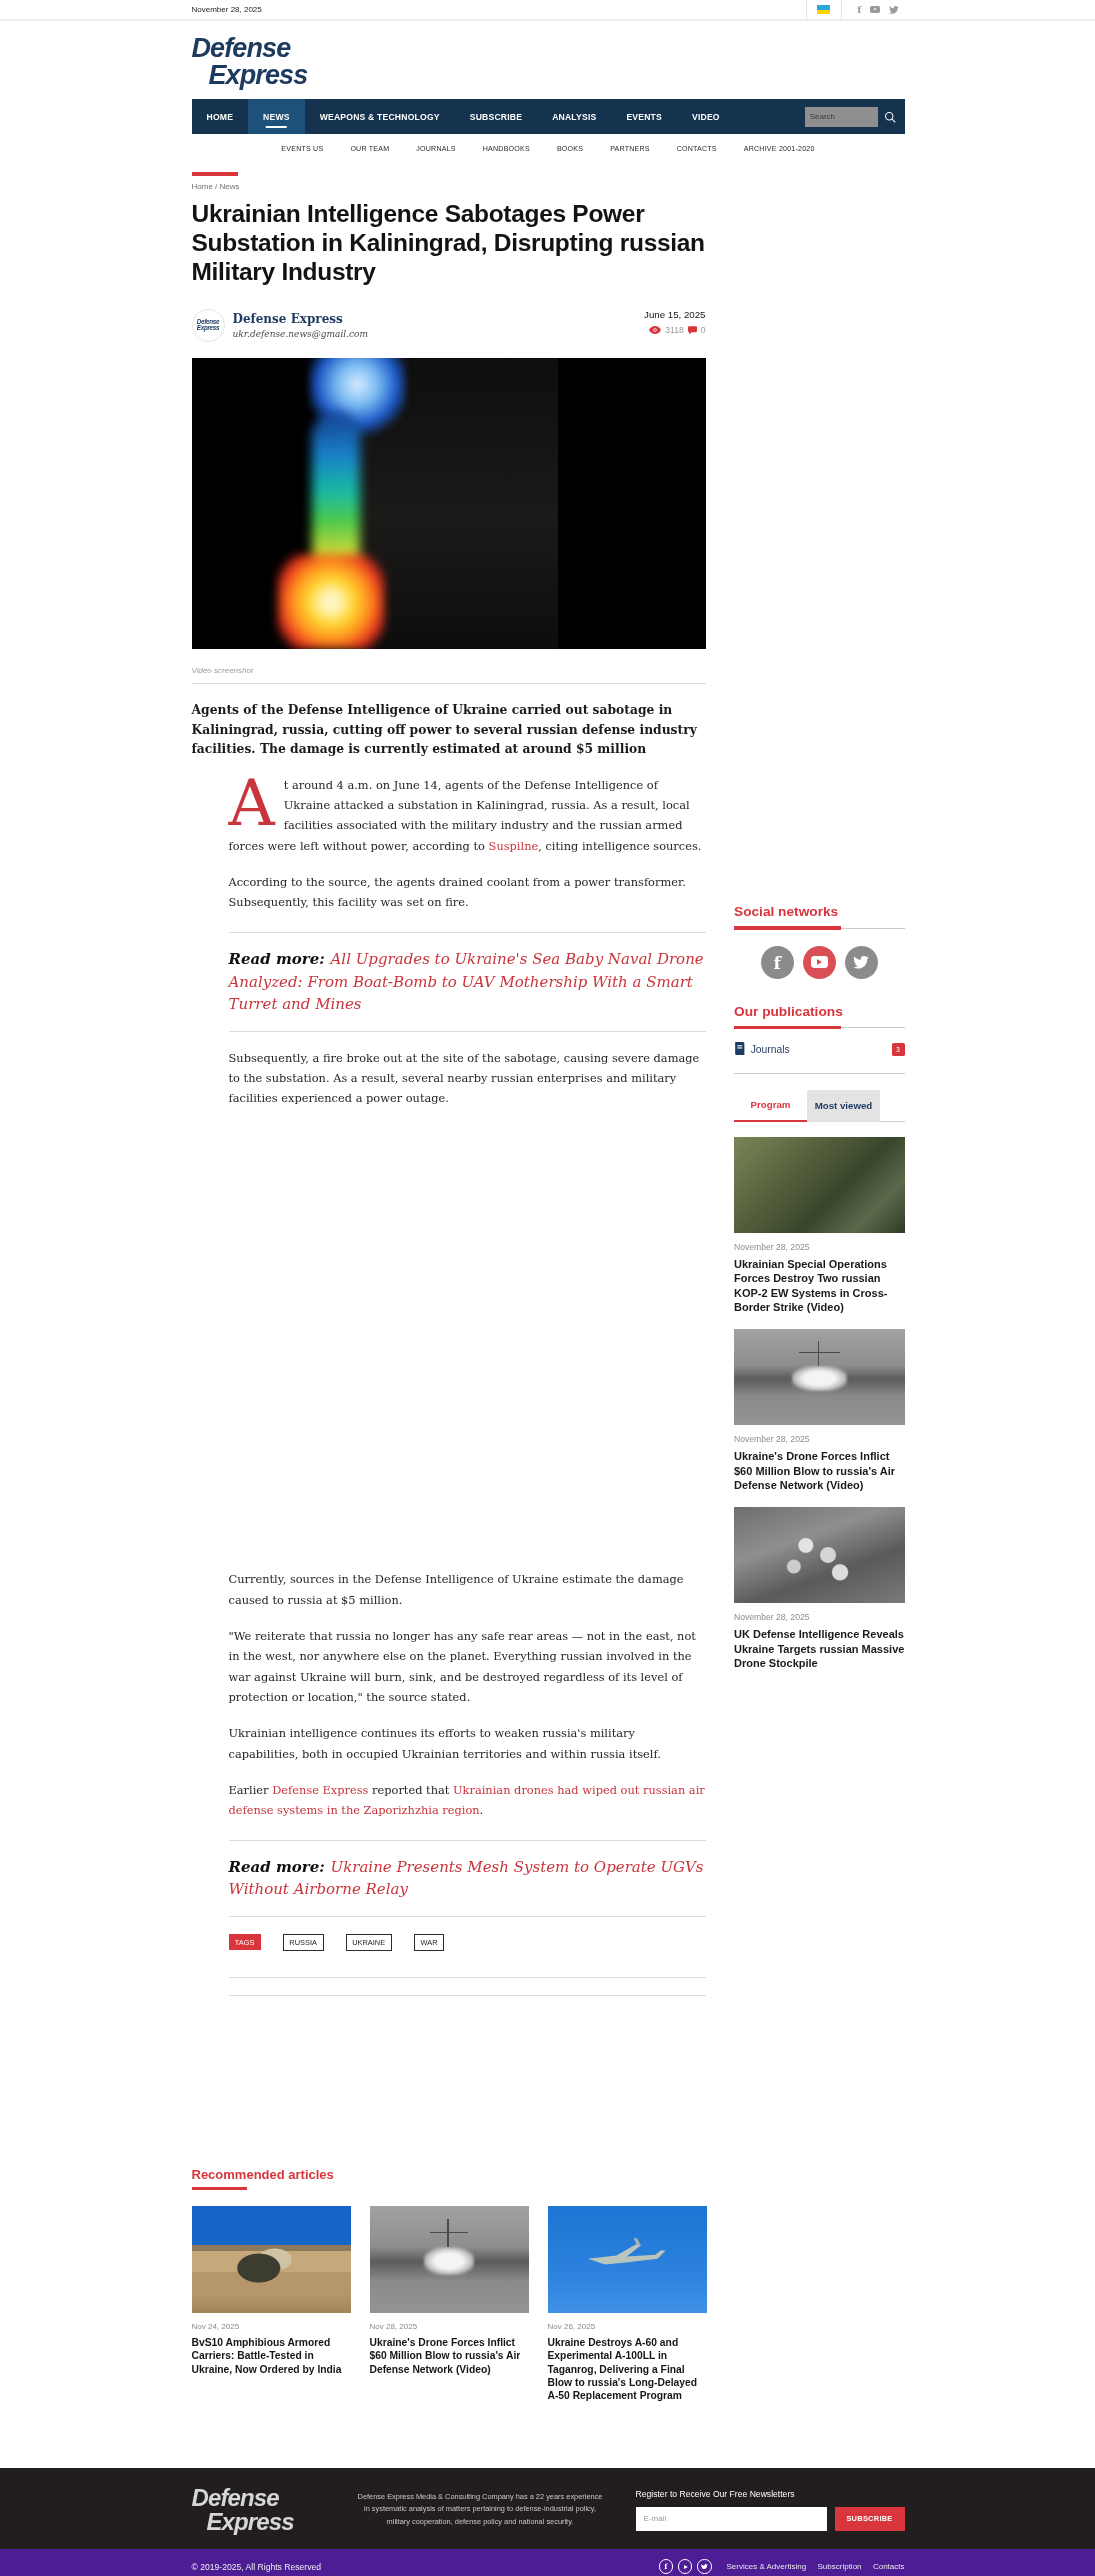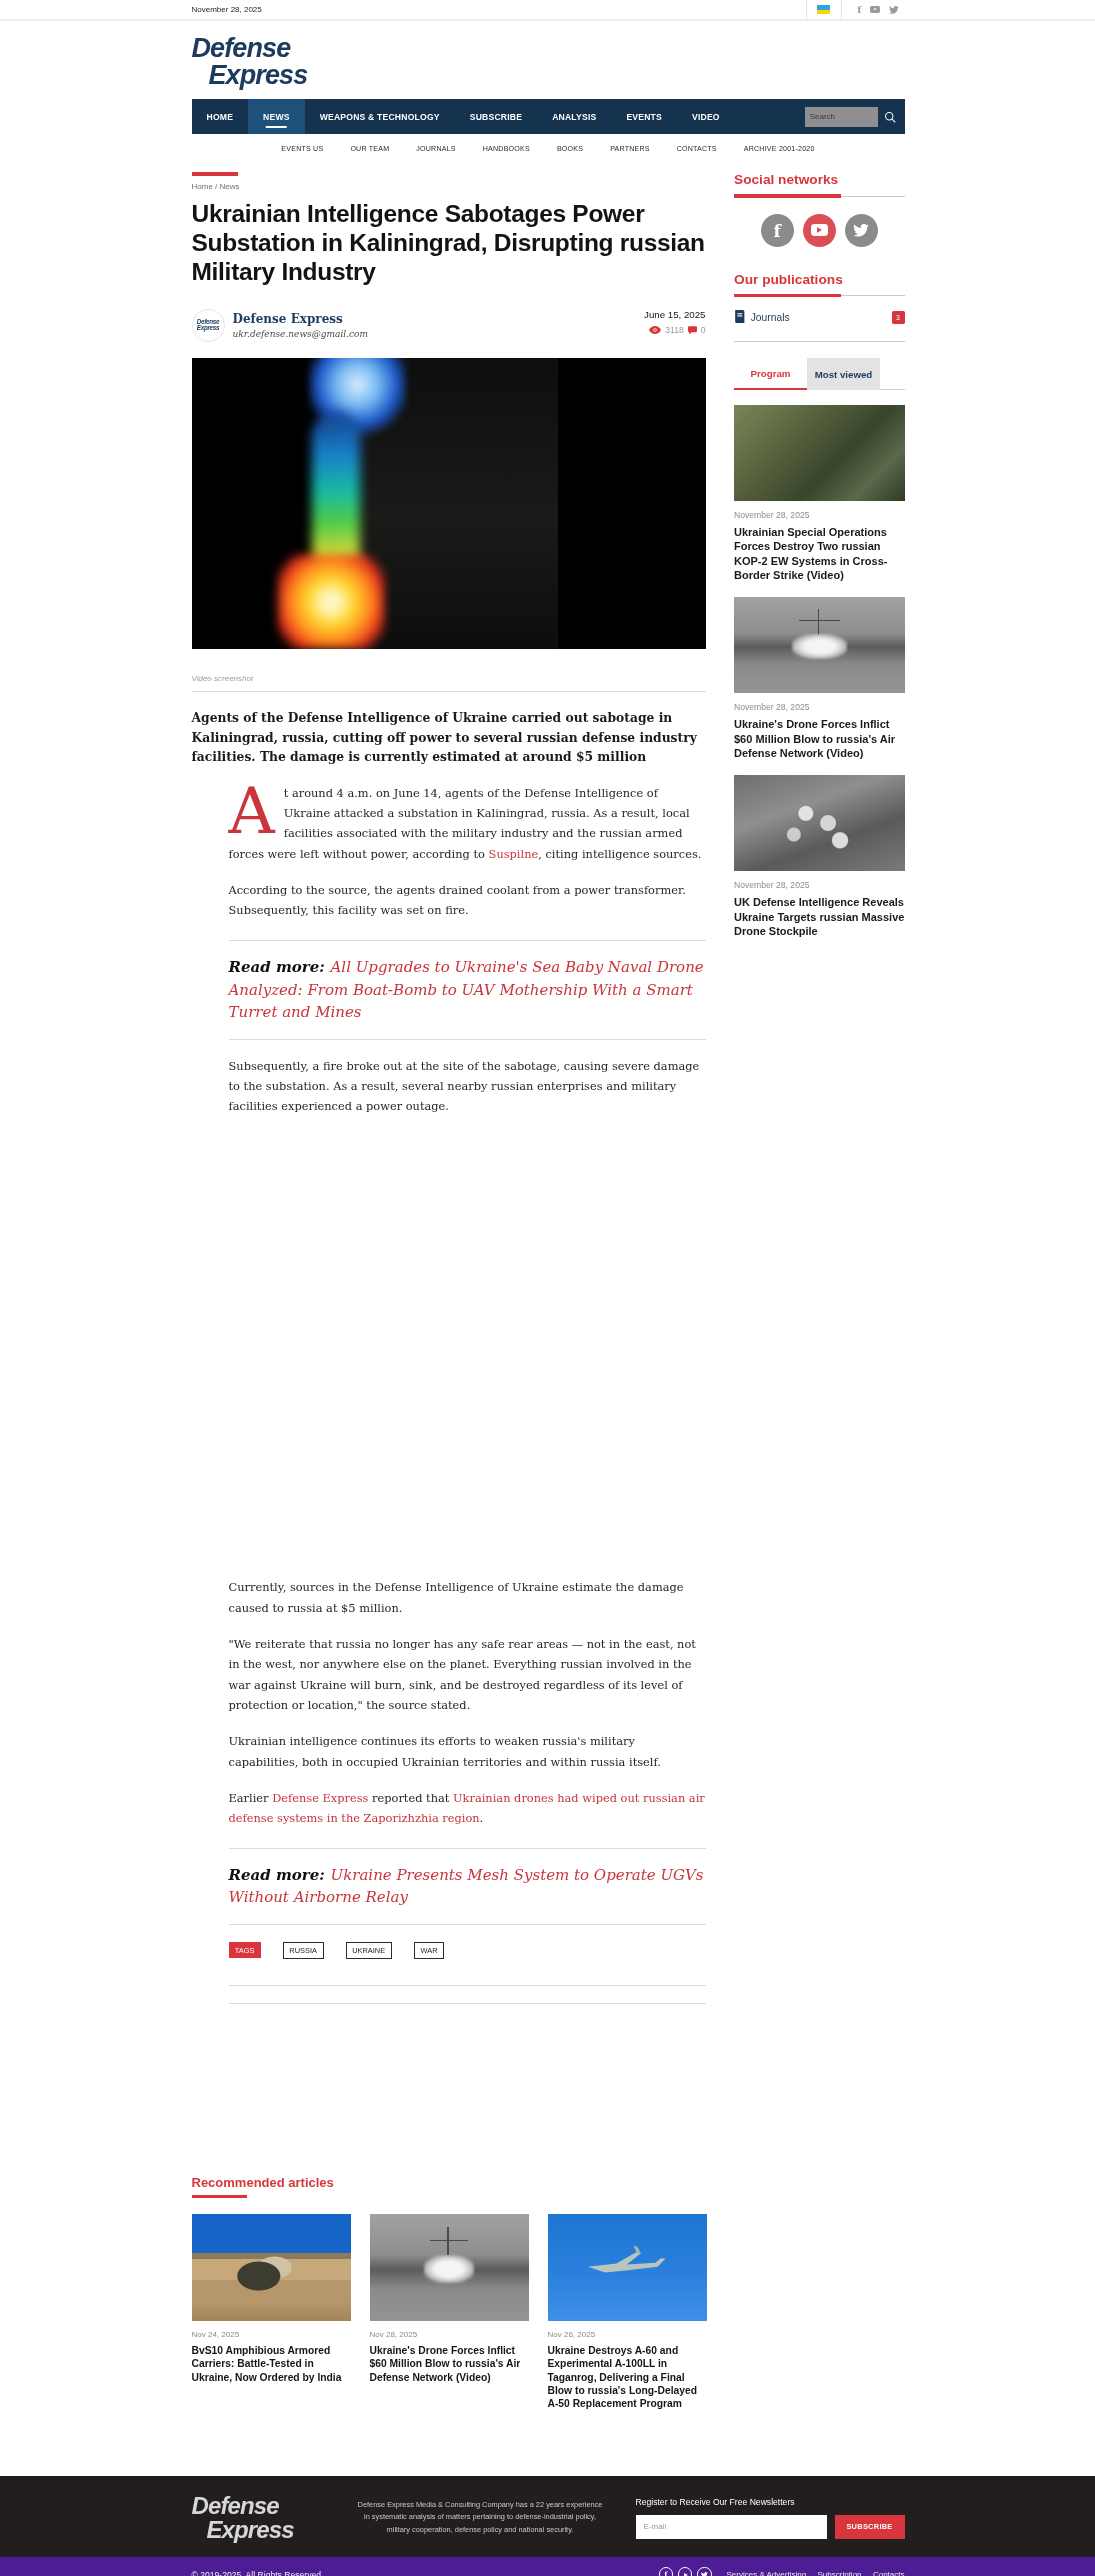--- a/index.html
+++ b/index.html
@@ -32,21 +32,21 @@
   .nav-item { padding: 0 15px; display: flex; align-items: center; color: #fff; font-size: 8.6px; font-weight: bold; letter-spacing: 0.2px; position: relative; }
   .nav-item.active { background: #1d5179; }
   .nav-item.active::after { content: ""; position: absolute; left: 50%; transform: translateX(-50%); bottom: 6.3px; width: 20.5px; height: 1.7px; background: #fff; }
   .nav-search { margin-left: auto; display: flex; align-items: center; gap: 6.3px; padding-right: 8px; }
   .nav-search input { width: 73px; height: 19.4px; background: #8f8f8f; border: none; outline: none; padding: 0 5.1px; font-size: 8px; color: #2c2c2c; }
   .nav-search input::placeholder { color: #3a3a3a; }
 
   .subnav { height: 28.5px; display: flex; align-items: center; justify-content: center; gap: 27px; font-size: 7.1px; color: #2b2b2b; letter-spacing: 0.2px; }
 
   
-  .main-wrap { display: flex; gap: 28.5px; margin-top: 9px; }
+  .main-wrap { display: flex; gap: 28.5px; margin-top: 9px; align-items: center; }
   .col-left { width: 514px; }
   .col-right { width: 171px; }
 
   
   .red-bar { width: 46px; height: 4.6px; background: #d8363c; margin-bottom: 5.7px; }
   .breadcrumb { font-size: 8px; color: #6f6f6f; margin-bottom: 9px; }
   .article-title { font-size: 24.5px; font-weight: bold; line-height: 1.18; color: #131313; letter-spacing: -0.3px; margin-bottom: 22px; }
 
   .author-row { display: flex; align-items: flex-start; justify-content: space-between; }
   .author { display: flex; align-items: center; gap: 8px; }
@@ -58,21 +58,21 @@
   .meta-date { font-size: 9.7px; color: #161616; }
   .meta-stats { margin-top: 5.1px; display: flex; align-items: center; justify-content: flex-end; gap: 4px; font-size: 8.6px; color: #9a9a9a; }
   .meta-stats svg { display: block; }
 
   
   .hero { position: relative; width: 514px; height: 291px; background: #000; overflow: hidden; margin-top: 16px; }
   .hero-mid { position: absolute; left: 146px; top: 0; width: 220px; height: 100%; background: linear-gradient(180deg, #0e0e0e, #1b1a18 55%, #0d0d0d); }
   .hero-glow-top { position: absolute; left: 117px; top: -17px; width: 97px; height: 97px; background: radial-gradient(circle at 50% 45%, #d9ecff 0%, #79bbf2 28%, #1d59c8 55%, rgba(10,30,90,0) 75%); filter: blur(3.4px); }
   .hero-flame-col { position: absolute; left: 120px; top: 54px; width: 48px; height: 188px; border-radius: 24px; background: linear-gradient(180deg, #16418f, #1a84d2 22%, #19c3ae 42%, #4fd44f 58%, #c8e23c 73%, #f4cf2e 88%, #f0862b); filter: blur(5.1px); opacity: .95; }
   .hero-flame-base { position: absolute; left: 86px; top: 197px; width: 106px; height: 94px; background: radial-gradient(circle, #fff6c4 0 12%, #ffd62e 32%, #ff8c1e 55%, #e22e1e 75%, rgba(120,10,5,0) 88%); filter: blur(4.6px); }
-  .hero-caption { margin-top: 25px; font-style: italic; font-size: 8px; color: #9c9c9c; }
+  .hero-caption { margin-top: 17px; font-style: italic; font-size: 8px; color: #9c9c9c; }
   .cap-divider { border: none; border-top: 0.6px solid #dadada; margin-top: 8.6px; }
 
   
   .lead { margin-top: 15.4px; font-family: "DejaVu Serif", serif; font-weight: bold; font-size: 12.3px; line-height: 1.6; color: #1b1b1b; }
   .body-inset { margin-left: 37px; }
   .body-inset p, .quote { font-family: "DejaVu Serif", serif; font-size: 11.4px; line-height: 1.78; color: #262626; margin-top: 16px; }
   .dropcap { float: left; font-family: "DejaVu Serif", serif; font-size: 64px; line-height: .76; color: #c9353b; padding: 4.6px 9px 0 0; }
   .tlink { color: #c9353b; }
   .readmore { margin-top: 19.4px; padding: 15px 0; border-top: 0.6px solid #dadada; border-bottom: 0.6px solid #dadada; font-family: "DejaVu Serif", serif; font-style: italic; font-size: 15px; line-height: 1.5; }
   .readmore .rm-label { font-weight: bold; color: #101010; margin-right: 5.7px; }

